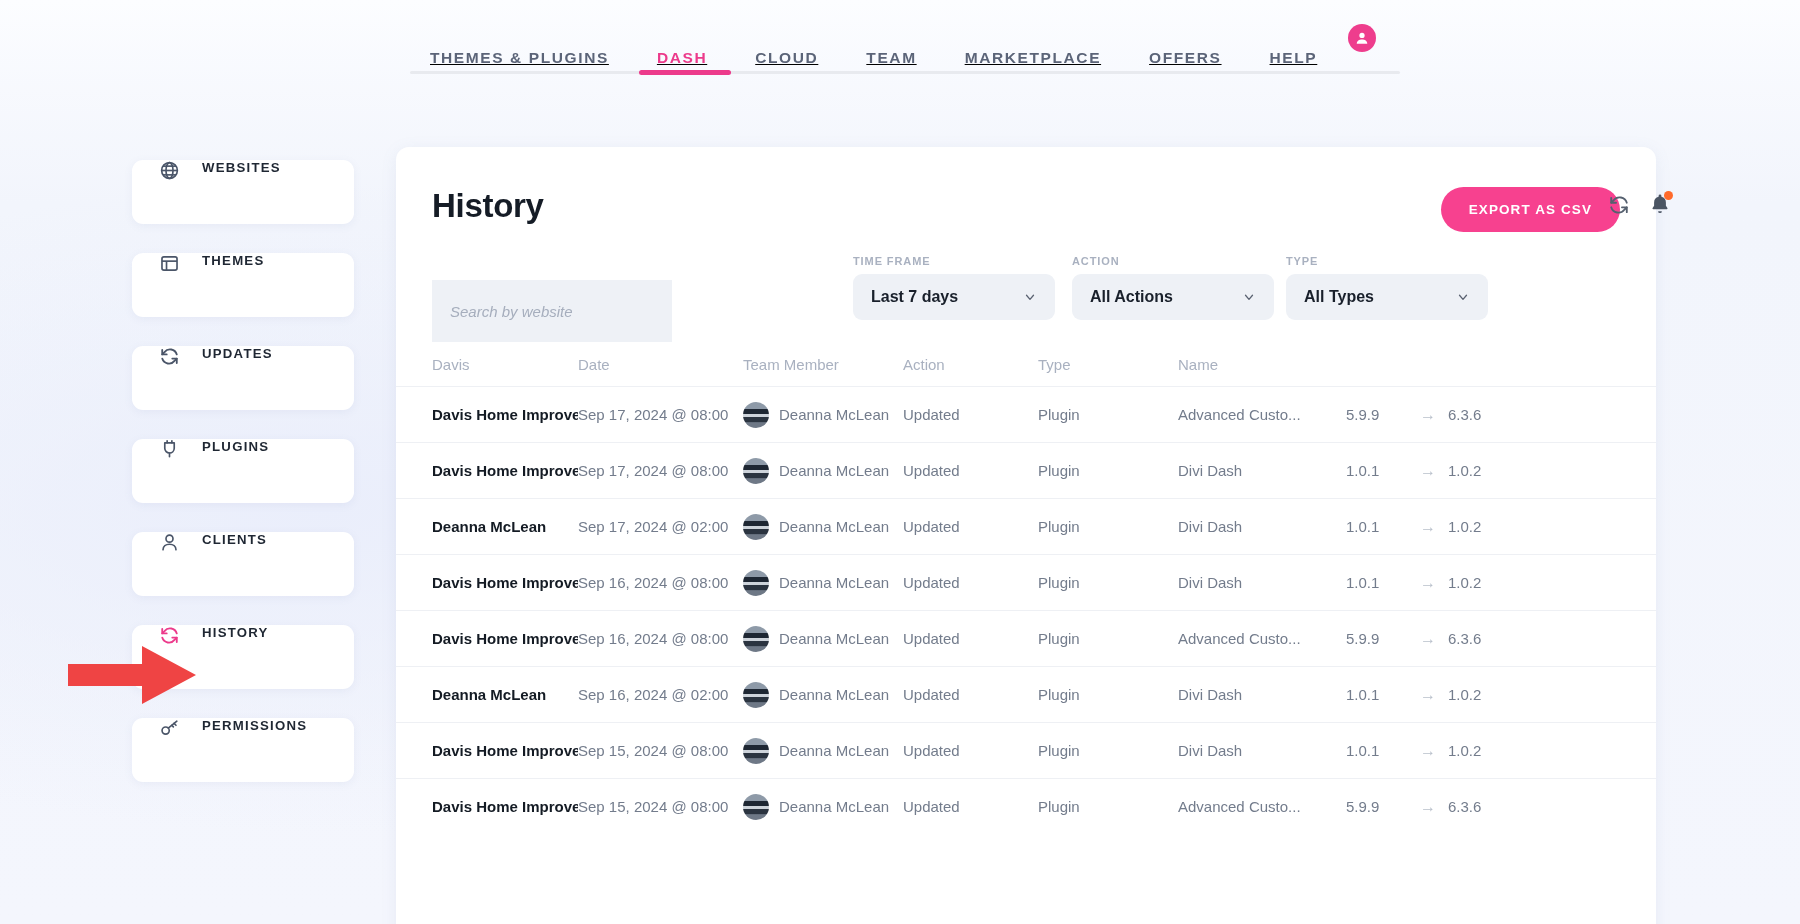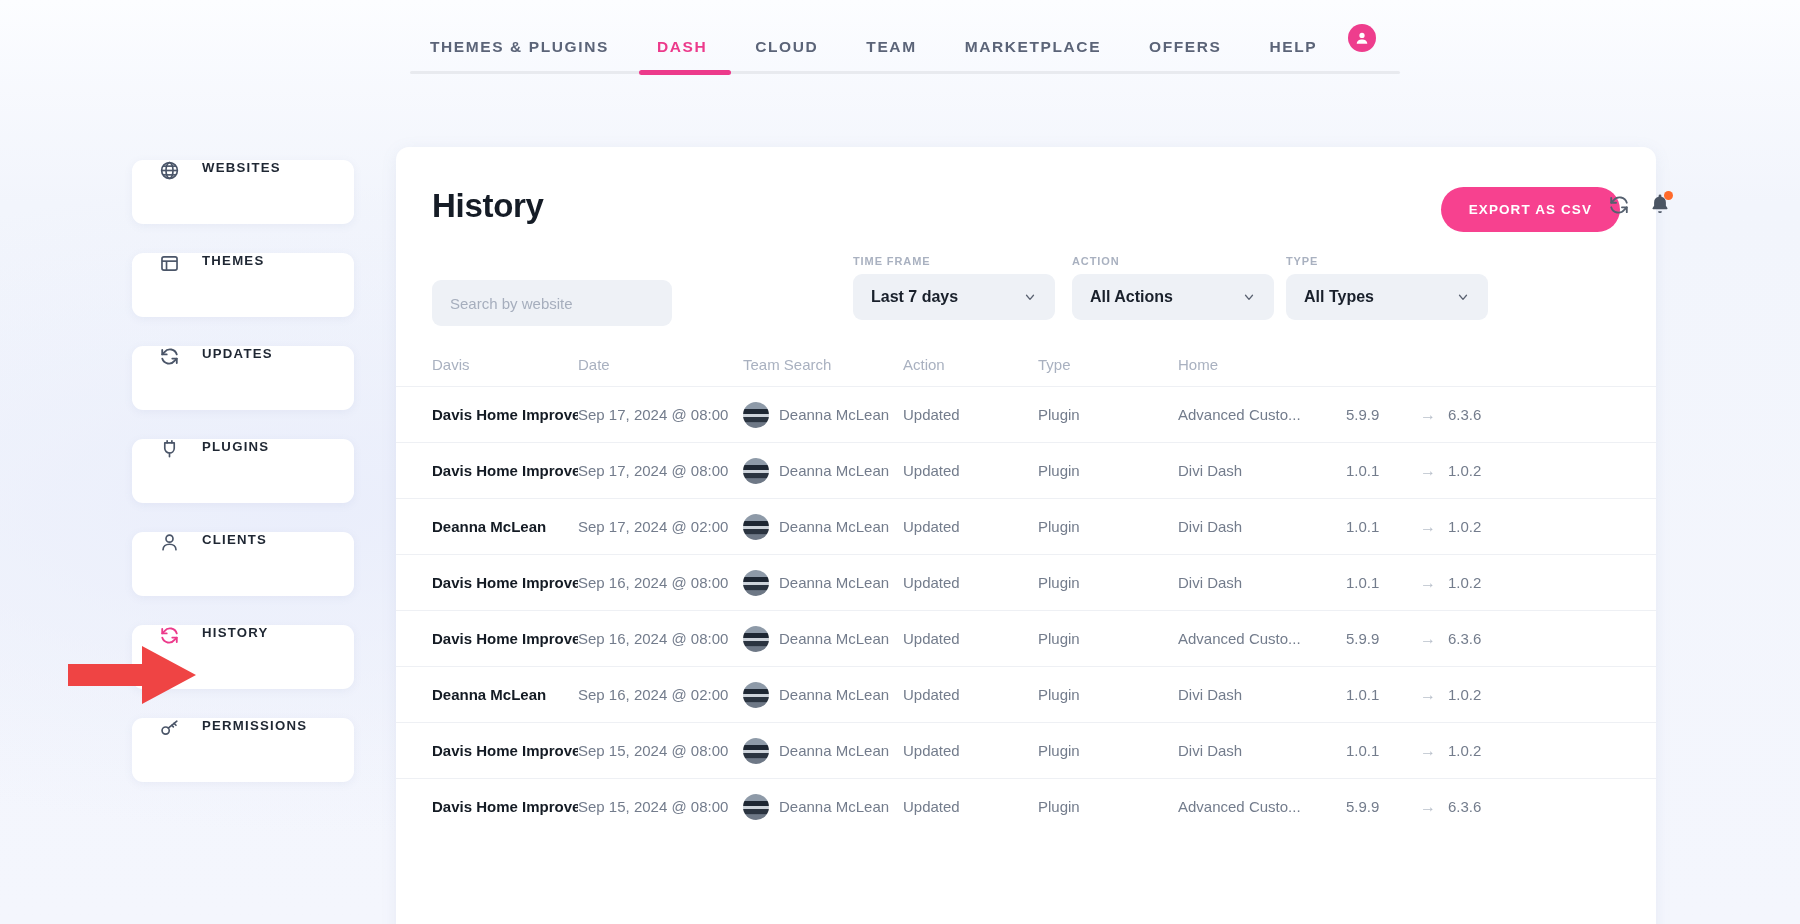--- a/index.html
+++ b/index.html
@@ -19,22 +19,22 @@
     z-index:0;
   }
 
   
   .topnav{
     position:absolute; top:0; left:0; width:1800px; height:86px;
     background:linear-gradient(180deg,#fcfdff 0%, #f7f9fe 100%);
     z-index:5;
   }
   .nav-inner{
-    position:absolute; left:410px; top:8px; width:1000px; height:86px;
-    display:flex; align-items:flex-start; gap:0px;
+    position:absolute; left:410px; top:0; width:1000px; height:86px;
+    display:flex; align-items:center; gap:0px;text-decoration:underline;
   }
   .nav-items{
     display:flex; align-items:center; gap:0px;
     padding-top:30px;
   }
   .nav-item{
     font-size:15.5px; letter-spacing:1.6px; font-weight:600;
     color:#5b6478; padding:0 24px; cursor:pointer;
     white-space:nowrap; position:relative;
     font-family:"Liberation Sans", sans-serif;
@@ -108,24 +108,25 @@
     background:#f7418f; color:#ffffff;
     font-size:13.5px; font-weight:700; letter-spacing:1.1px;
     padding:0 28px; height:45px; line-height:45px;
     border-radius:23px; border:none; cursor:pointer;
     font-family:"Liberation Sans", sans-serif;
   }
 
   
   .filters{ position:absolute; left:36px; top:108px; width:1190px; height:80px; }
   .search-box{
-    position:absolute; left:0; top:25px; width:240px; height:46px;
-    background:#eef1f6; border:none; border-radius:9px;
+    position:absolute; left:0; top:25px; width:240px; height:62px;
+    background:#eef1f6; border:none; border-radius:0;
     padding:0 18px; font-size:15px; color:#3a4250;
     font-family:"Liberation Sans", sans-serif;
+    font-style:italic;
   }
   .search-box::placeholder{ color:#a6aebd; }
   .fgroup{ position:absolute; top:0; }
   .fgroup .flabel{
     font-size:11px; letter-spacing:0.9px; font-weight:600;
     color:#a9b1c0; margin-bottom:7px;
   }
   .fselect{
     height:46px; background:#eef1f6; border-radius:9px;
     display:flex; align-items:center; justify-content:space-between;
@@ -334,24 +335,24 @@
             <polyline points="6,9 12,16 18,9"></polyline>
           </svg>
       </div>
     </div>
   </div>
 
   <div class="tbl">
     <div class="tbl-head" id="tbl-head">
         <div class="c-site">Davis</div>
         <div class="c-date">Date</div>
-        <div class="c-member">Team Search</div>
+        <div class="c-member">Team Member</div>
         <div class="c-action">Action</div>
         <div class="c-type">Type</div>
-        <div class="c-name">Home</div>
+        <div class="c-name">Name</div>
         <div class="c-vfrom"></div>
         <div class="c-varrow"></div>
         <div class="c-vto"></div>
       </div>
     <div id="tbl-body">
         <div class="tbl-row">
           <div class="c-site">Davis Home Improvem...</div>
           <div class="c-date">Sep 17, 2024 @ 08:00</div>
           <div class="c-member">
             <span class="avatar-img"></span>

